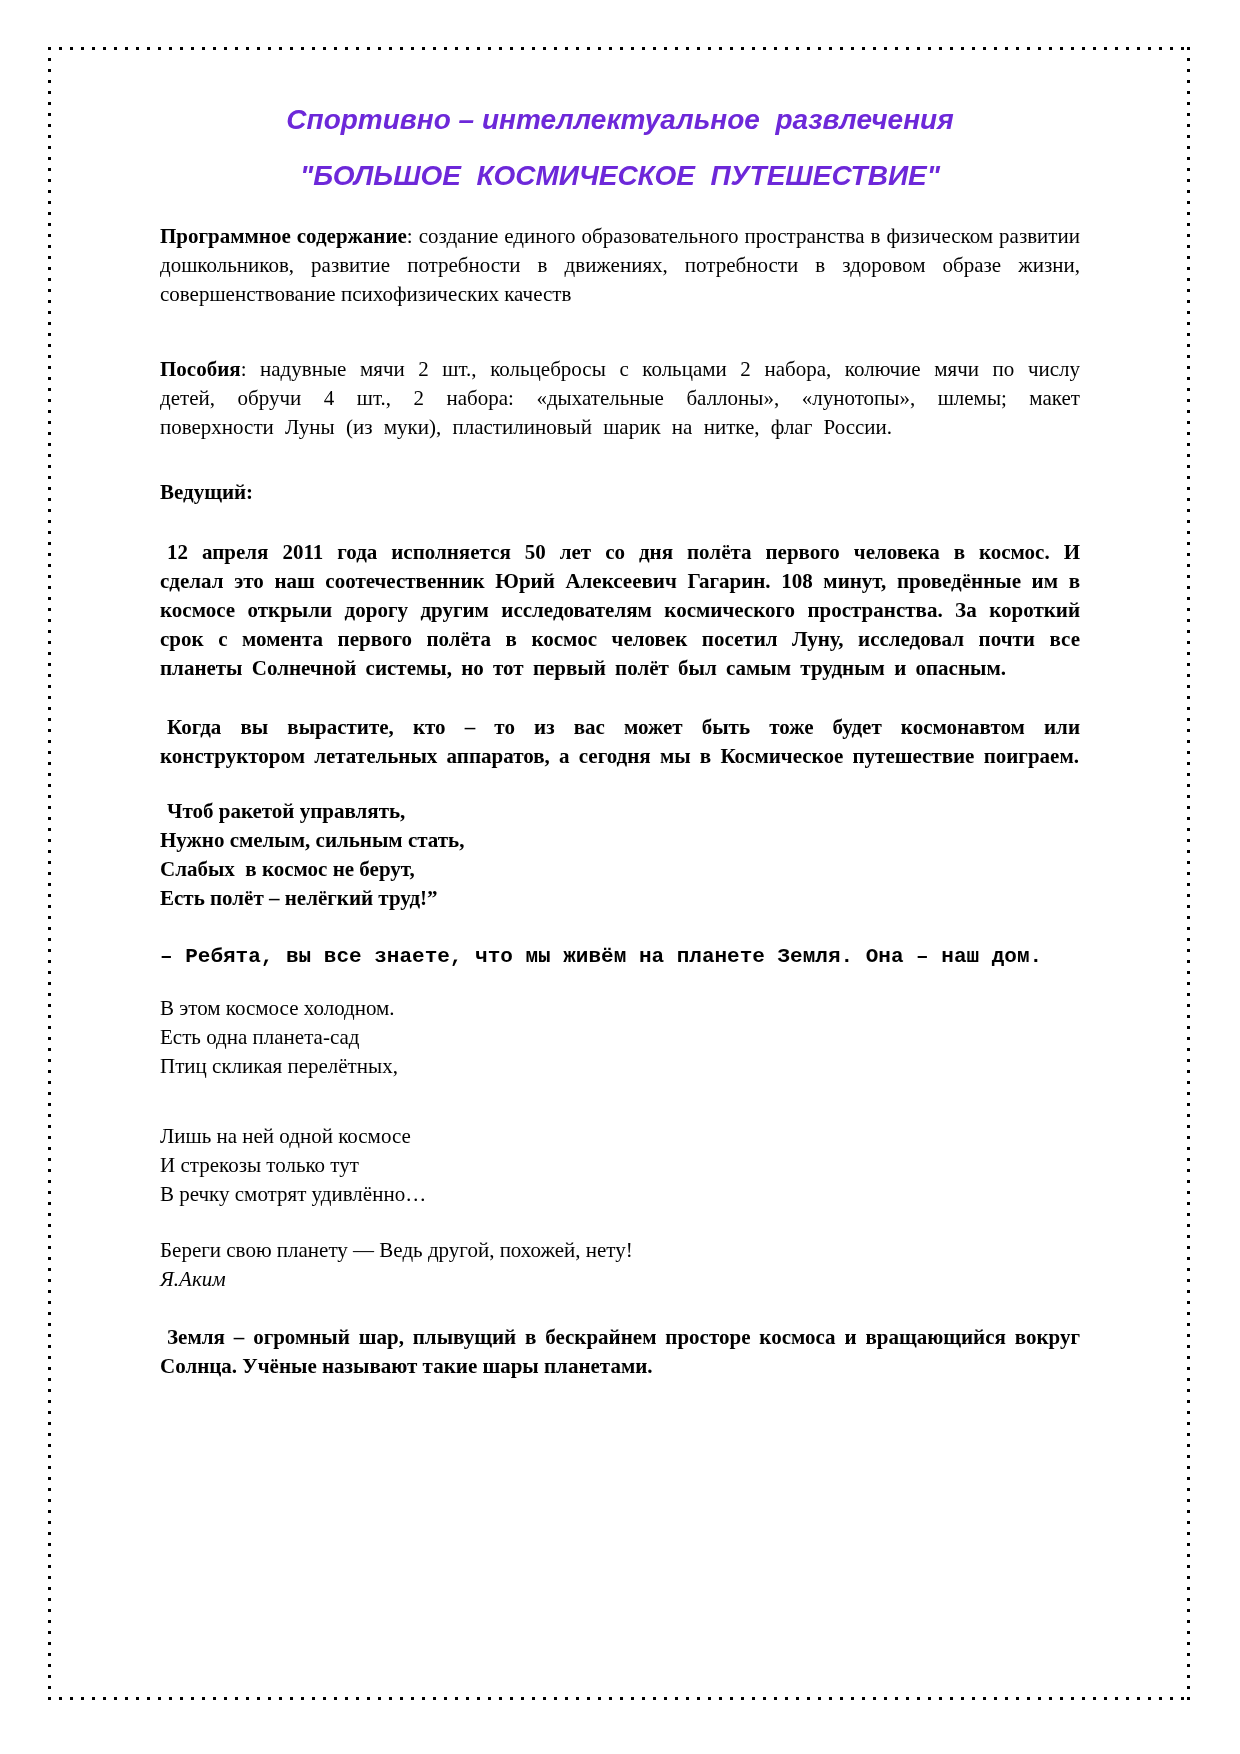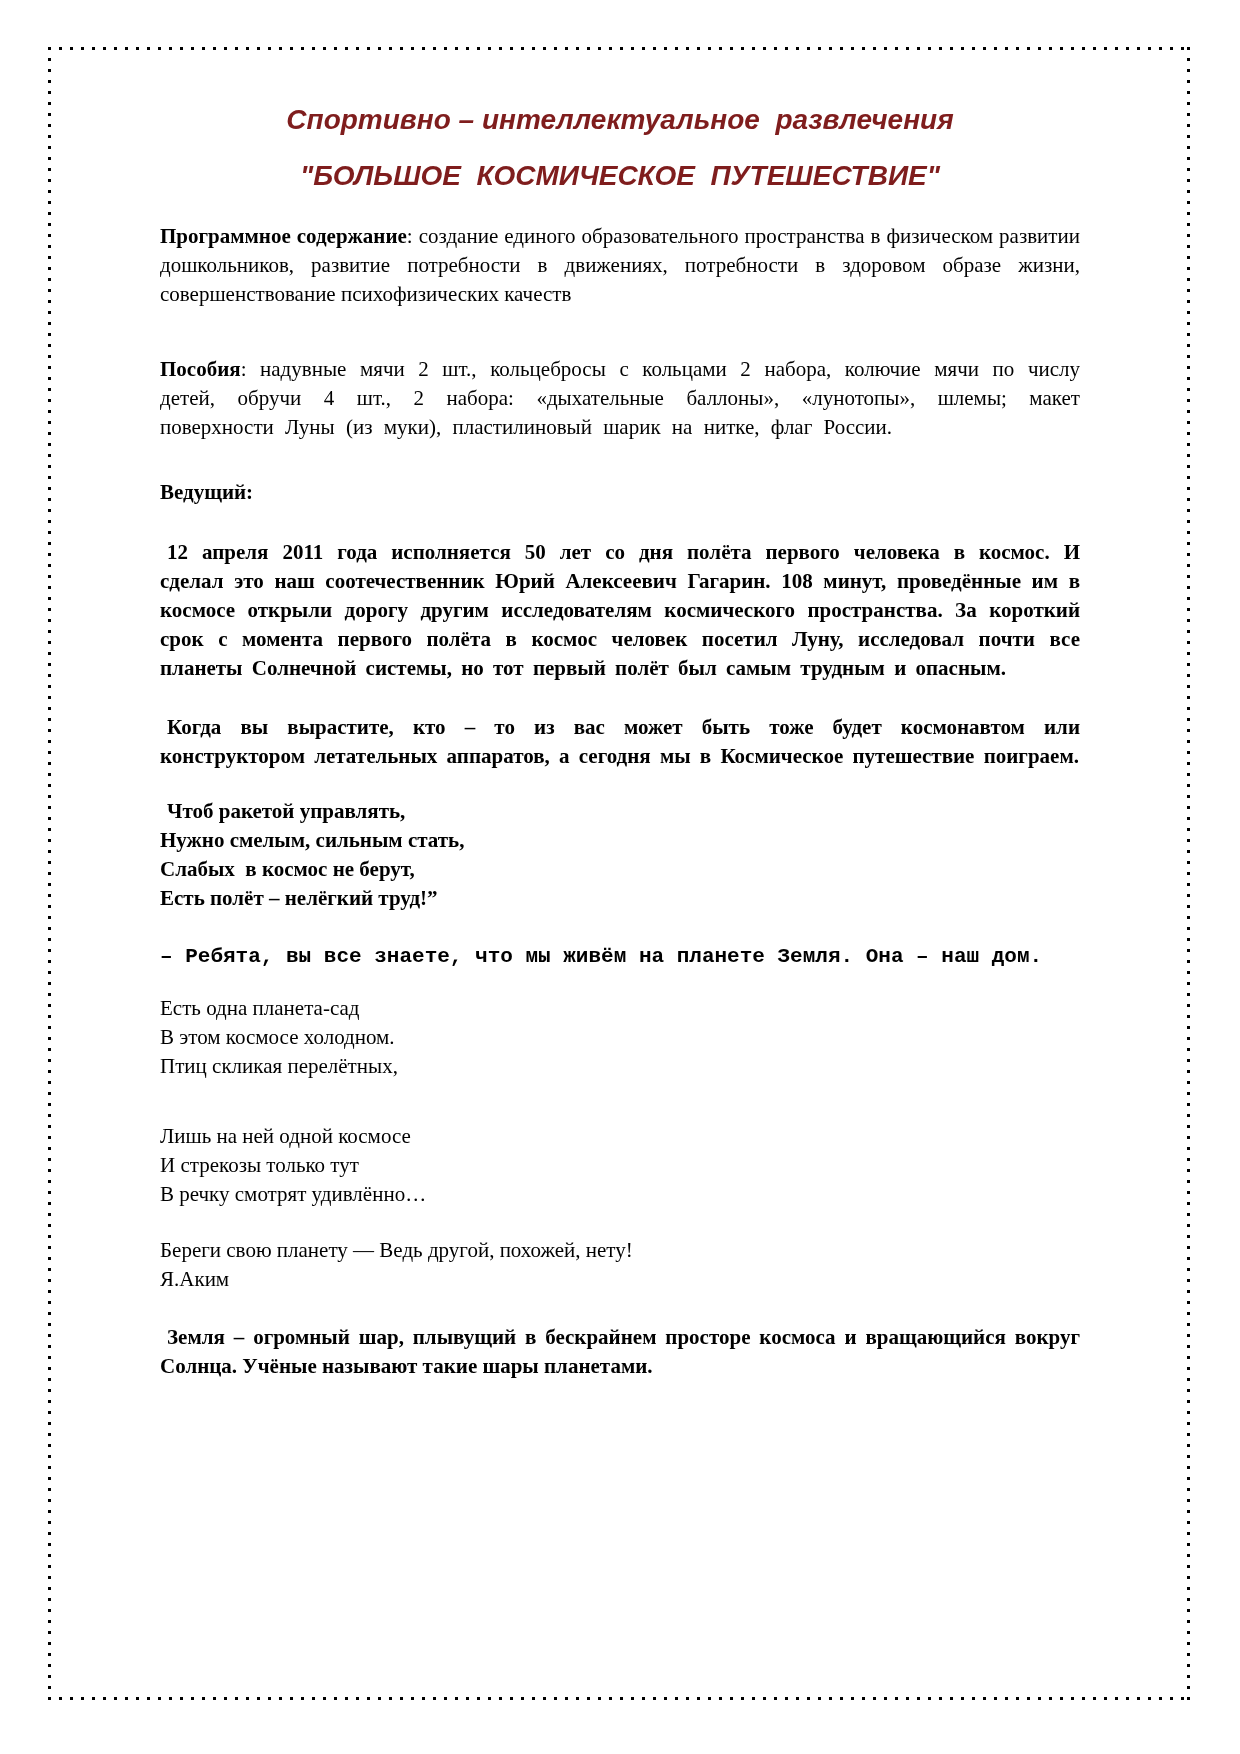--- a/index.html
+++ b/index.html
@@ -33,28 +33,28 @@
     font-size: 21px;
     line-height: 29px;
   }
   .title {
     font-family: "Liberation Sans", "DejaVu Sans", sans-serif;
     font-weight: bold;
     font-style: italic;
     font-size: 28px;
     line-height: 34px;
     text-align: center;
-    color: #7f1d1d;
+    color: #6d28d9;
     white-space: pre-wrap;
   }
   .title-main { margin-bottom: 22px; }
   .title-sub  { margin-bottom: 29px; }
   .para { text-align: justify; }
   .b { font-weight: bold; }
-  .i { }
+  .i { font-style: italic; }
   .indent { text-indent: 7px; }
   .wsp { word-spacing: 4px; }
   .p-program  { margin-bottom: 46px; }
   .p-supplies { margin-bottom: 36px; word-spacing: 6px; }
   .p-host     { margin-bottom: 31px; }
   .p-gagarin  { margin-bottom: 30px; }
   .p-grow     { margin-bottom: 26px; }
   .poem-rocket { font-weight: bold; margin-bottom: 29px; }
   .p-address  { margin-bottom: 23px; font-weight: bold; font-family: Liberation Mono, monospace; }
   .p-intro    { margin-bottom: 24px; white-space: pre-wrap; }
@@ -89,22 +89,22 @@
       <div class="poem-line indent">Чтоб ракетой управлять,</div>
       <div class="poem-line">Нужно смелым, сильным стать,</div>
       <div class="poem-line">Слабых  в космос не берут,</div>
       <div class="poem-line">Есть полёт – нелёгкий труд!”</div>
     </div>
 
     <p class="p-address">– Ребята, вы все знаете, что мы живём на планете Земля. Она – наш дом.</p>
 
 
     <div class="poem-earth-1">
+      <div class="poem-line">В этом космосе холодном.</div>
       <div class="poem-line">Есть одна планета-сад</div>
-      <div class="poem-line">В этом космосе холодном.</div>
       <div class="poem-line">Птиц скликая перелётных,</div>
     </div>
 
     <div class="poem-earth-2">
       <div class="poem-line">Лишь на ней одной космосе</div>
       <div class="poem-line">И стрекозы только тут</div>
       <div class="poem-line">В речку смотрят удивлённо…</div>
     </div>
 
     <p class="p-ending">Береги свою планету — Ведь другой, похожей, нету!</p>

